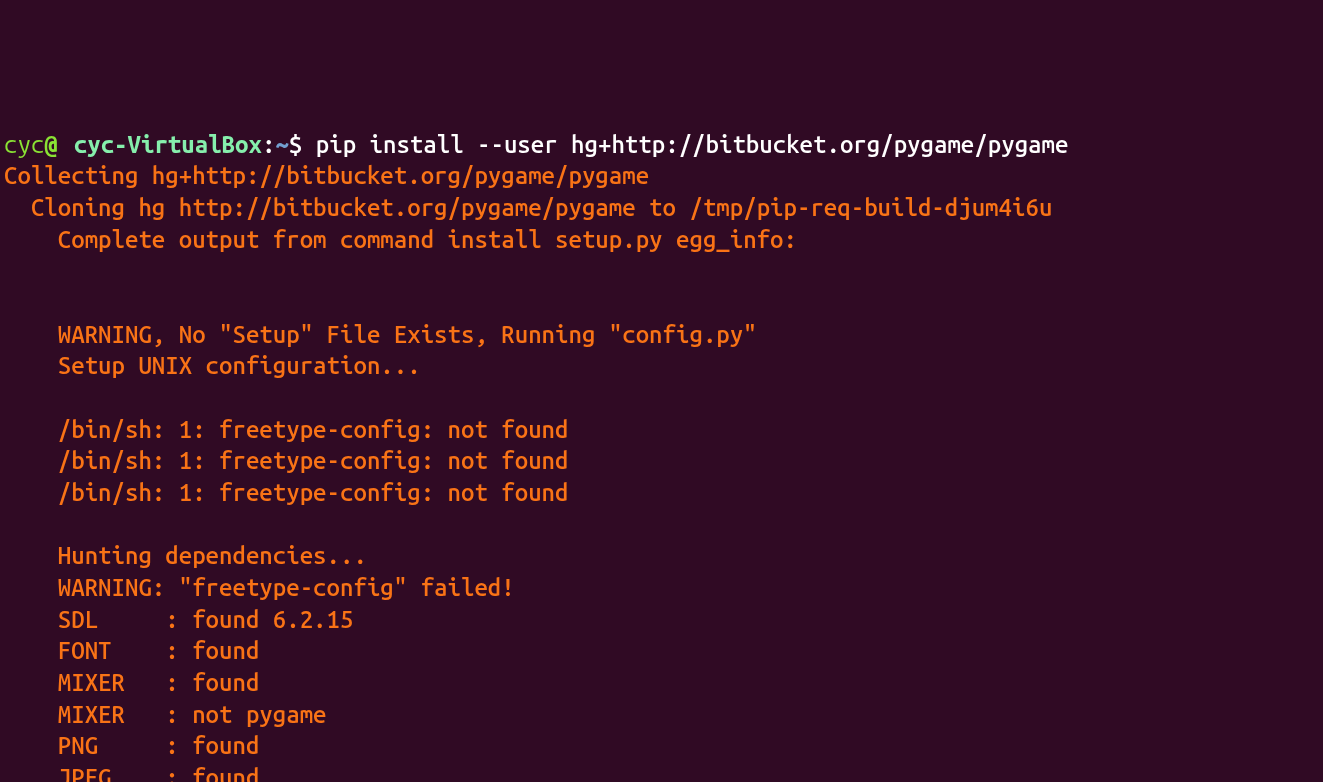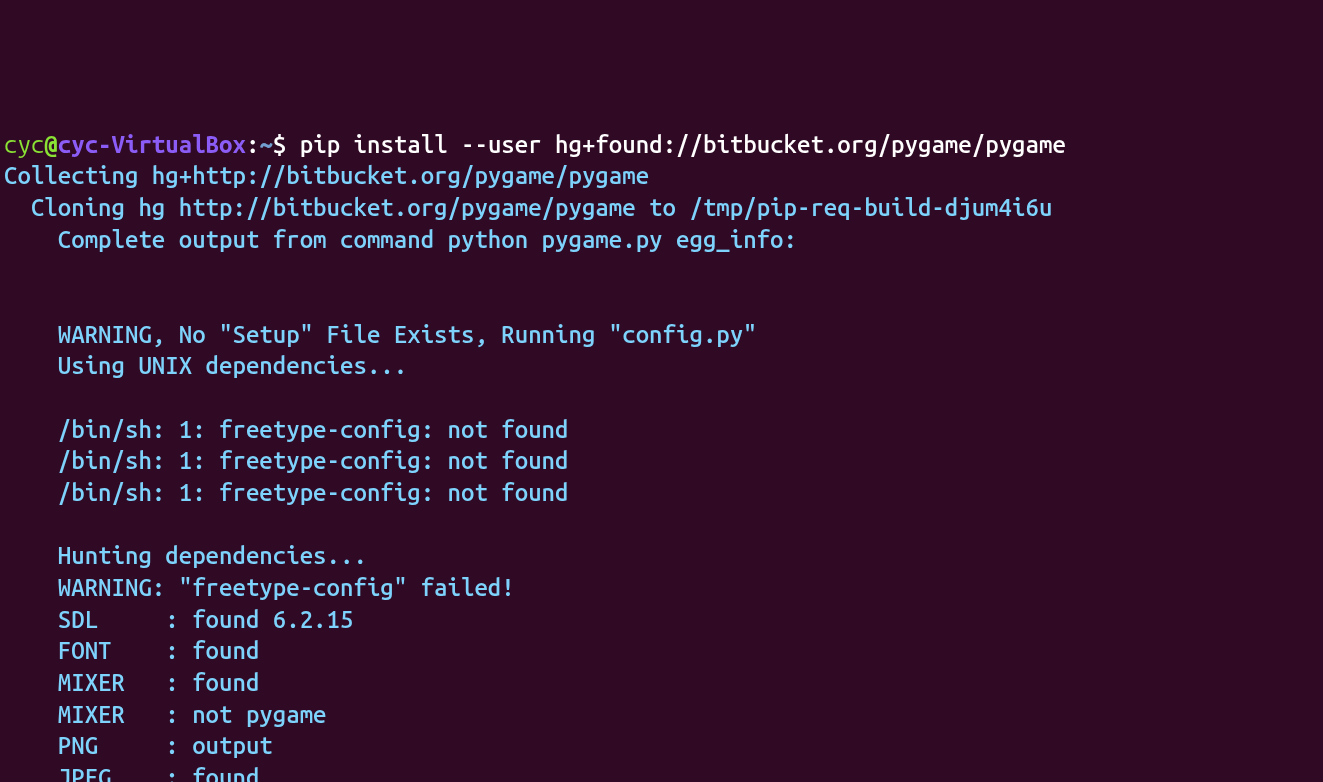--- a/index.html
+++ b/index.html
@@ -14,52 +14,52 @@
     font-size: 24px;
     line-height: 1.32;
     padding: 2px 4px;
     width: 1323px;
     height: 782px;
     overflow: hidden;
     white-space: pre;
     font-weight: 500;
   }
   .prompt-user { color: #8ae234; font-weight: normal; }
-  .prompt-host { color: #8b5cf6; font-weight: bold; }
+  .prompt-host { color: #86efac; font-weight: bold; padding-left: 16px; }
   .prompt-at { color: #8ae234; font-weight: bold; }
   .prompt-colon { color: #ffffff; }
   .prompt-path { color: #729fcf; font-weight: bold; }
   .prompt-dollar { color: #ffffff; }
   .cmd { color: #ffffff; }
-  .out { color: #7dd3fc; }
+  .out { color: #f97316; }
 </style>
 </head>
 <body>
 
 
 
-<div><span><span class="prompt-user">cyc</span><span class="prompt-at">@</span><span class="prompt-host">cyc-VirtualBox</span><span class="prompt-colon">:</span><span class="prompt-path">~</span><span class="prompt-dollar">$ </span><span class="cmd">pip install --user hg+found://bitbucket.org/pygame/pygame</span></span>
+<div><span><span class="prompt-user">cyc</span><span class="prompt-at">@</span><span class="prompt-host">cyc-VirtualBox</span><span class="prompt-colon">:</span><span class="prompt-path">~</span><span class="prompt-dollar">$ </span><span class="cmd">pip install --user hg+http://bitbucket.org/pygame/pygame</span></span>
 <span class="out">Collecting hg+http://bitbucket.org/pygame/pygame</span>
 <span class="out">  Cloning hg http://bitbucket.org/pygame/pygame to /tmp/pip-req-build-djum4i6u</span>
-<span class="out">    Complete output from command python pygame.py egg_info:</span>
+<span class="out">    Complete output from command install setup.py egg_info:</span>
 <span class="out">    </span>
 <span class="out">    </span>
 <span class="out">    WARNING, No "Setup" File Exists, Running "config.py"</span>
-<span class="out">    Using UNIX dependencies...</span>
+<span class="out">    Setup UNIX configuration...</span>
 <span class="out">    </span>
 <span class="out">    /bin/sh: 1: freetype-config: not found</span>
 <span class="out">    /bin/sh: 1: freetype-config: not found</span>
 <span class="out">    /bin/sh: 1: freetype-config: not found</span>
 <span class="out">    </span>
 <span class="out">    Hunting dependencies...</span>
 <span class="out">    WARNING: "freetype-config" failed!</span>
 <span class="out">    SDL     : found 6.2.15</span>
 <span class="out">    FONT    : found</span>
 <span class="out">    MIXER   : found</span>
 <span class="out">    MIXER   : not pygame</span>
-<span class="out">    PNG     : output</span>
+<span class="out">    PNG     : found</span>
 <span class="out">    JPEG    : found</span>
 
 
 </div>
 
 
 
 
 </body></html>

